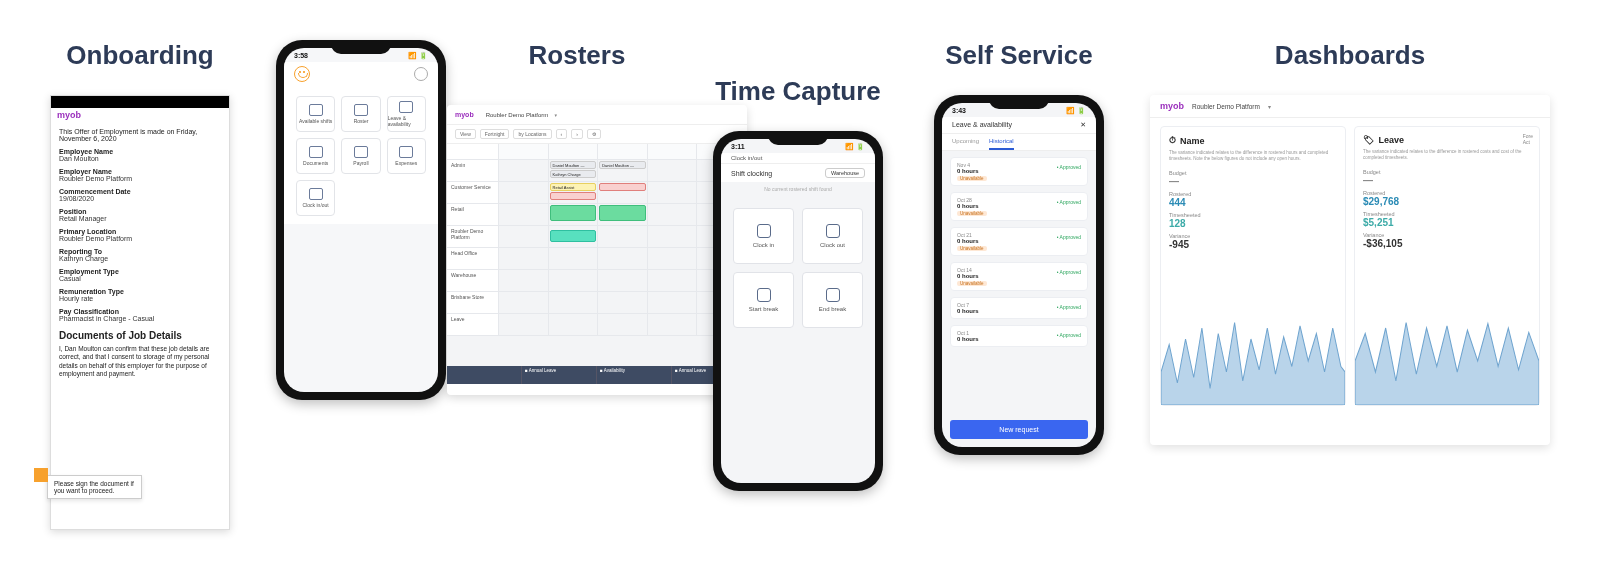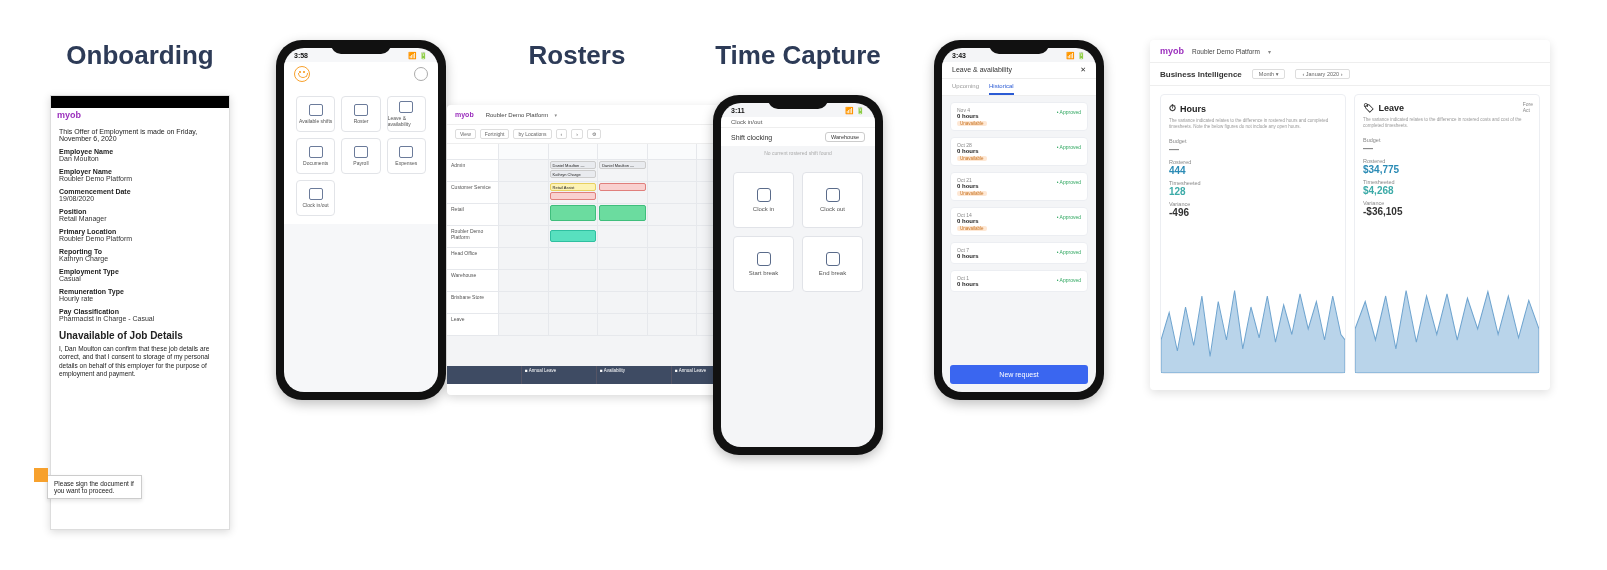--- a/index.html
+++ b/index.html
@@ -150,21 +150,21 @@
             <div class="val">Casual</div>
           </div>
         <div class="onboard-field">
             <div class="lab">Remuneration Type</div>
             <div class="val">Hourly rate</div>
           </div>
         <div class="onboard-field">
             <div class="lab">Pay Classification</div>
             <div class="val">Pharmacist in Charge - Casual</div>
           </div>
-        <h3>Unavailable of Job Details</h3>
+        <h3>Documents of Job Details</h3>
         <div class="accept-text">I, Dan Moulton can confirm that these job details are correct, and that I consent to storage of my personal details on behalf of this employer for the purpose of employment and payment.</div>
       </div>
       <div class="onboard-signnote">Please sign the document if you want to proceed.</div>
     </div>
   </div>
 
   <div class="col" style="width:190px;">
     <div class="phone">
       <div class="notch"></div>
       <div class="phone-inner">
@@ -338,21 +338,21 @@
               <div class="fcell"></div>
               <div class="fcell">■ <span>Annual Leave</span></div>
               <div class="fcell">■ <span>Availability</span></div>
               <div class="fcell">■ <span>Annual Leave</span></div>
             </div>
         </div>
       </div>
     </div>
   </div>
 
-  <div class="col" style="width:200px;">
+  <div class="col" style="width:200px;margin-top:36px;">
     <h2>Time Capture</h2>
     <div class="phone">
       <div class="notch"></div>
       <div class="phone-inner" style="background:#f4f5f7;">
         <div class="statusbar">
             <span>3:11</span>
             <span class="right">📶 🔋</span>
           </div>
         <div class="tc-top"><span>Clock in/out</span></div>
         <div class="tc-title">
@@ -376,20 +376,21 @@
           <div class="tc-tile">
               <div class="ic"></div>
               <span>End break</span>
             </div>
         </div>
       </div>
     </div>
   </div>
 
   <div class="col" style="width:190px;">
+    <h2>Self Service</h2>
     <div class="phone">
       <div class="notch"></div>
       <div class="phone-inner" style="background:#f4f5f7;">
         <div class="statusbar">
             <span>3:43</span>
             <span class="right">📶 🔋</span>
           </div>
         <div class="ss-header">
             <span>Leave &amp; availability</span>
             <span>✕</span>
@@ -413,53 +414,49 @@
               <div class="hours">0 hours</div>
               <span class="approved">• Approved</span>
             </div>
         </div>
         <div class="ss-btn">New request</div>
       </div>
     </div>
   </div>
 
   <div class="col" style="width:420px;">
+    <h2>Dashboards</h2>
     <div class="dash-card">
       <div class="dash-top">
         <span class="logo-myob">myob</span>
         <span class="platform">Roubler Demo Platform</span>
           <span style="color:#888;">▾</span>
       </div>
-      <div class="dash-sub">
-        <span class="bi">Business Intelligence</span>
-        <span class="sel"><span>Month</span> ▾</span>
-        <span class="sel">‹ <span>January 2020</span> ›</span>
-      </div>
       <div class="dash-grid">
         <div class="dash-tile">
           <h4>
               <span>⏱</span>
-              <span>Hours</span>
+              <span>Name</span>
             </h4>
           <div class="dash-desc">The variance indicated relates to the difference in rostered hours and completed timesheets. Note the below figures do not include any open hours.</div>
           <div class="dash-metric">
               <div class="lab">Budget</div>
               <div class="val legend-dash">—</div>
             </div>
           <div class="dash-metric">
               <div class="lab">Rostered</div>
               <div class="val blue">444</div>
             </div>
           <div class="dash-metric">
               <div class="lab">Timesheeted</div>
               <div class="val teal">128</div>
             </div>
           <div class="dash-metric">
               <div class="lab">Variance</div>
-              <div class="val">-496</div>
+              <div class="val">-945</div>
             </div>
           <div class="sparkarea">
             <svg viewBox="0 0 180 100" preserveAspectRatio="none">
               <path d="M0,100 L0,70 L8,45 L16,80 L24,40 L32,75 L40,30 L48,85 L56,35 L64,70 L72,25 L80,78 L88,40 L96,68 L104,30 L112,72 L120,38 L128,65 L136,28 L144,60 L152,35 L160,70 L168,30 L176,65 L180,70 L180,100 Z" fill="#b9d4ea" stroke="#6fa4cf" stroke-width="1"></path>
             </svg>
           </div>
         </div>
         <div class="dash-tile">
           <div class="mini-right">
               <div>Fore</div>
@@ -469,25 +466,25 @@
               <span>🏷</span>
               <span>Leave</span>
             </h4>
           <div class="dash-desc">The variance indicated relates to the difference in rostered costs and cost of the completed timesheets.</div>
           <div class="dash-metric">
               <div class="lab">Budget</div>
               <div class="val legend-dash">—</div>
             </div>
           <div class="dash-metric">
               <div class="lab">Rostered</div>
-              <div class="val blue">$34,775</div>
+              <div class="val blue">$29,768</div>
             </div>
           <div class="dash-metric">
               <div class="lab">Timesheeted</div>
-              <div class="val teal">$4,268</div>
+              <div class="val teal">$5,251</div>
             </div>
           <div class="dash-metric">
               <div class="lab">Variance</div>
               <div class="val">-$36,105</div>
             </div>
           <div class="sparkarea">
             <svg viewBox="0 0 180 100" preserveAspectRatio="none">
               <path d="M0,100 L0,60 L10,35 L20,70 L30,30 L40,78 L50,25 L60,72 L70,30 L80,65 L90,28 L100,70 L110,32 L120,60 L130,26 L140,65 L150,30 L160,68 L170,34 L180,60 L180,100 Z" fill="#b9d4ea" stroke="#6fa4cf" stroke-width="1"></path>
             </svg>
           </div>

